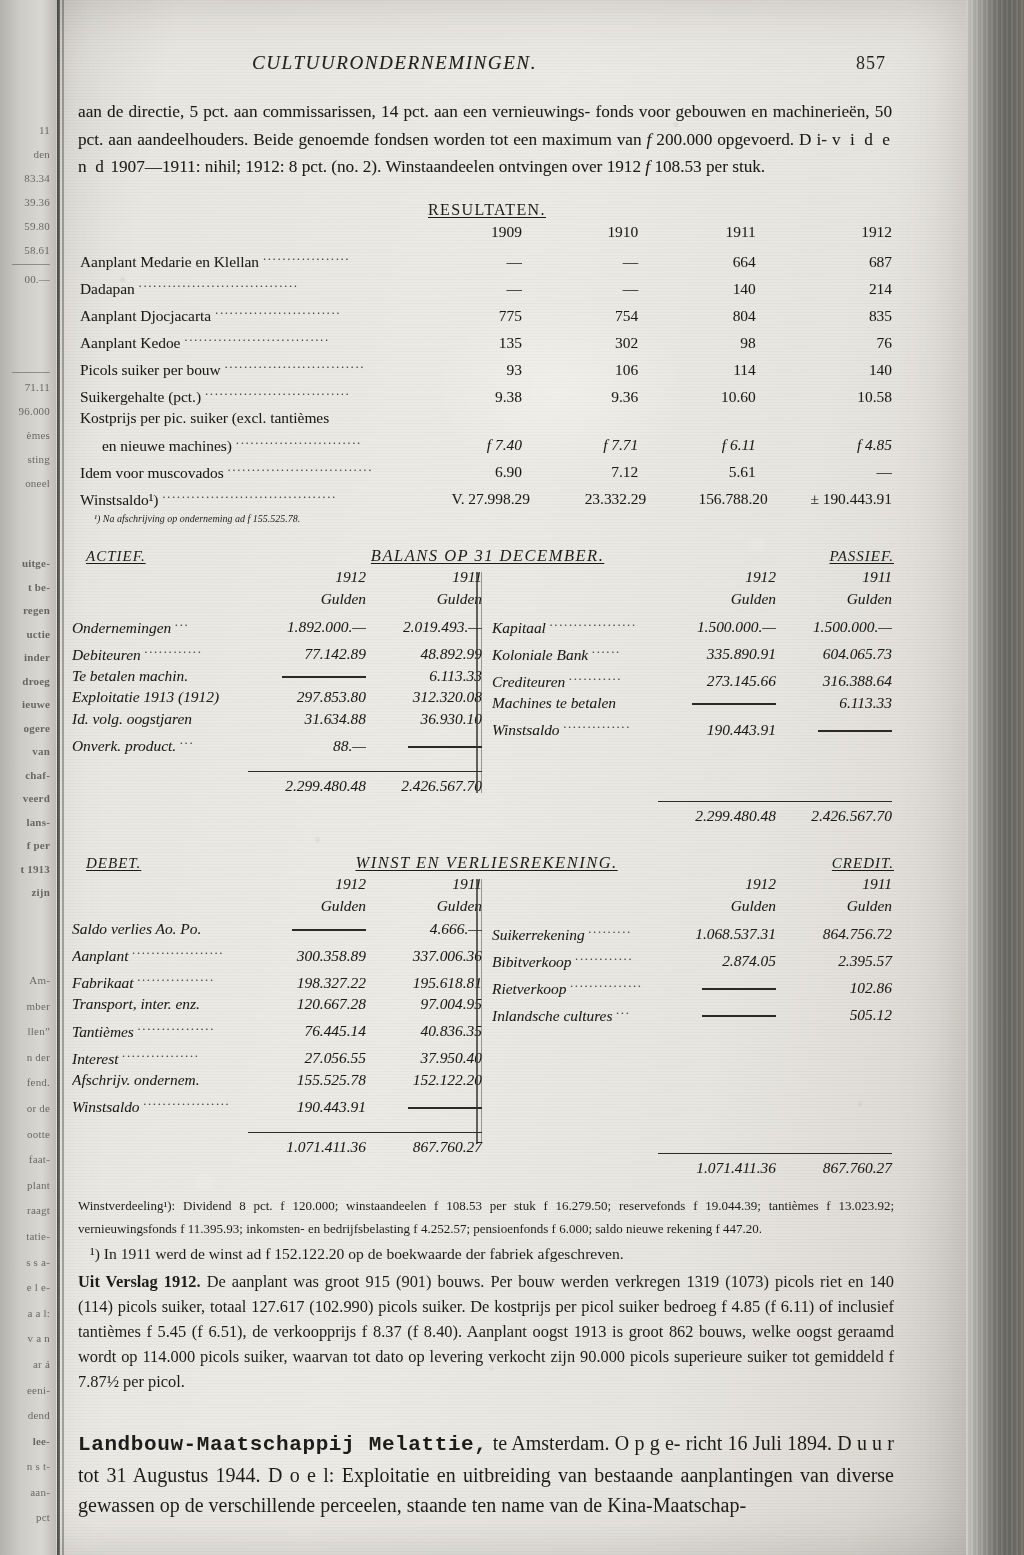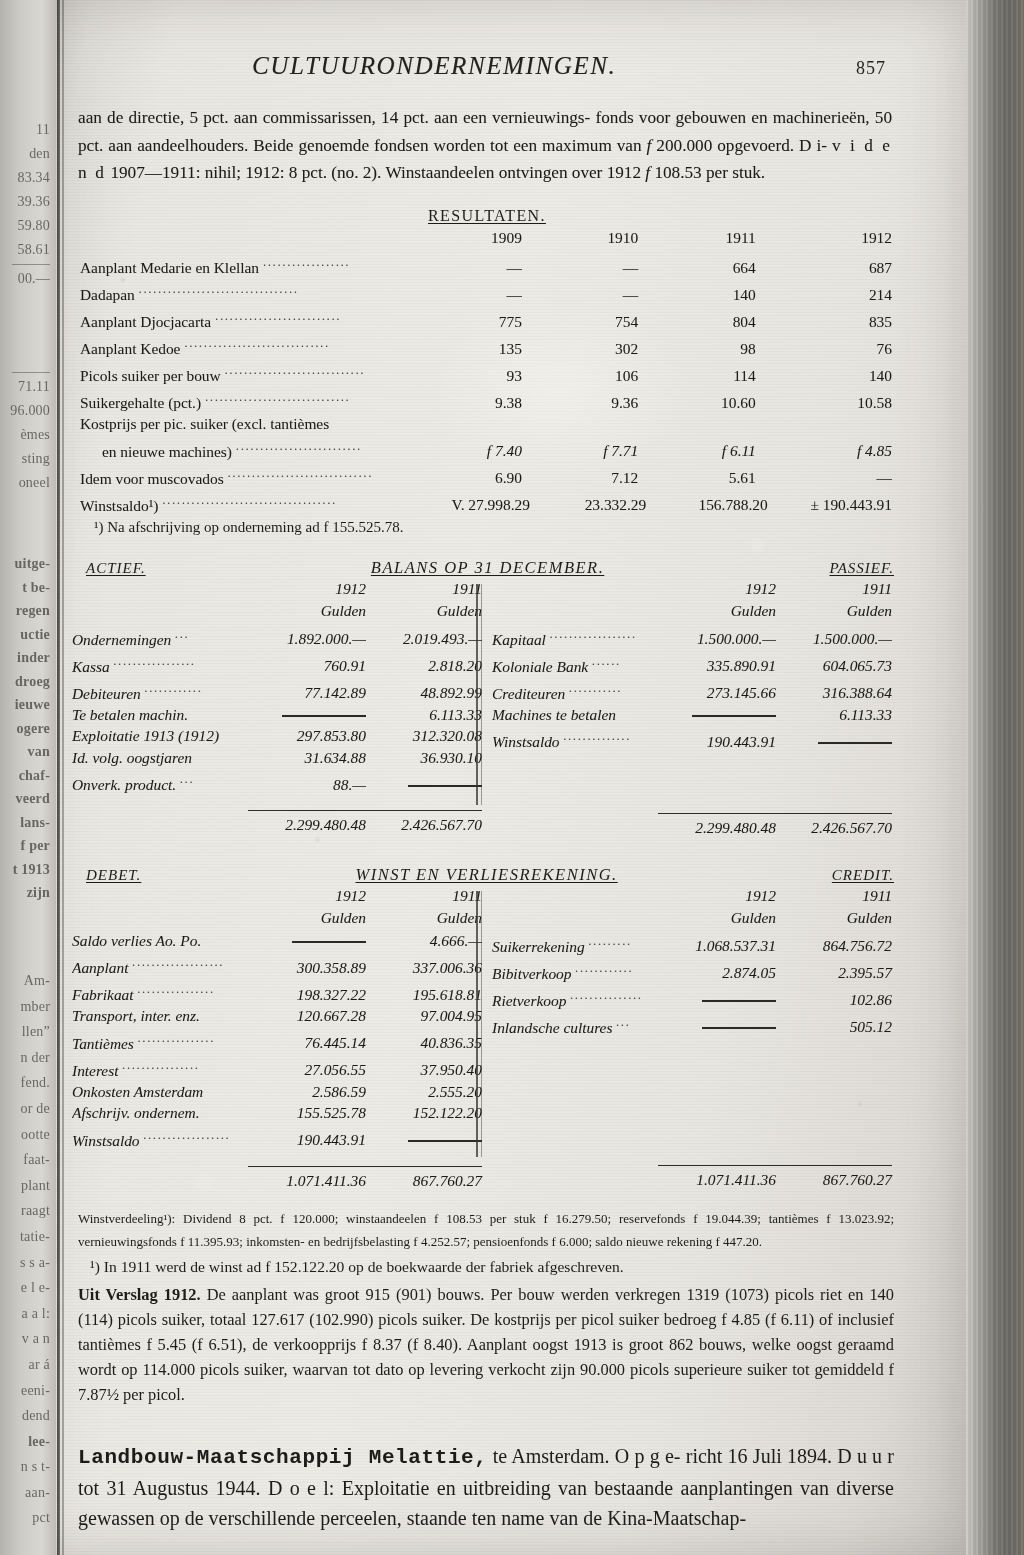--- a/index.html
+++ b/index.html
@@ -24,33 +24,33 @@
     background:repeating-linear-gradient(90deg,rgba(255,255,255,.05) 0 2px,rgba(0,0,0,.06) 2px 5px);}
 
   
   .left-bleed{position:absolute;left:0;top:0;width:56px;height:1555px;
      background:linear-gradient(90deg,#b4b2ac 0%,#cdcbc5 35%,#d9d7d1 75%,#bdbbb4 100%);}
   .left-rule{position:absolute;left:57px;top:0;width:3px;height:1555px;
      background:linear-gradient(90deg,#2b2a28,#5d5b57);opacity:.85;}
   .left-rule2{position:absolute;left:62px;top:0;width:2px;height:1555px;
      background:rgba(40,38,36,.35);}
   .bleed-col{position:absolute;left:2px;width:52px;text-align:right;
-     font-size:14px;line-height:24px;color:#3f3d39;opacity:.72;
+     font-size:11px;line-height:24px;color:#3f3d39;opacity:.72;
      font-family:"Liberation Serif",serif;letter-spacing:.2px;
      white-space:nowrap;overflow:hidden;}
   .bleed-col div{padding-right:4px;}
   .bleed-col .b{font-weight:bold;}
   .bleed-hr{border-top:1px solid #4a4845;margin:2px 4px 2px 10px;height:0;opacity:.7;}
 
   
   .col{position:absolute;left:72px;top:0;width:830px;color:#1d1c1a;}
 
   .hdr{display:flex;align-items:baseline;justify-content:space-between;
        padding:52px 16px 0 180px;}
-  .hdr .ttl{font-style:italic;font-size:25px;letter-spacing:1.6px;
+  .hdr .ttl{font-style:italic;font-size:19px;letter-spacing:1.6px;
        color:#23211f;text-shadow:.4px .4px 0 rgba(0,0,0,.25);}
   .hdr .pg{font-size:18px;letter-spacing:1px;color:#26241f;}
 
   p.body{font-size:17.2px;line-height:27.5px;text-align:justify;
          margin:24px 10px 0 6px;text-indent:0;color:#1b1a18;
          text-shadow:.3px .3px 0 rgba(0,0,0,.16);}
   p.body .sp{letter-spacing:2.2px;}
   .it{font-style:italic;}
 
   h3.sect{font-size:16px;letter-spacing:1.4px;text-align:center;
@@ -64,21 +64,21 @@
   
   .res{margin:2px 0 0 8px;width:812px;}
   .res td.lbl{width:332px;padding-right:4px;position:relative;overflow:hidden;}
   .res td.num{width:120px;text-align:right;padding-right:18px;}
   .res td.num.last{padding-right:0;width:136px;}
   .res .yr{text-align:right;padding-bottom:3px;}
   .dots{display:inline-block;overflow:hidden;white-space:nowrap;
         letter-spacing:1.6px;color:#4a4844;font-size:13px;
         vertical-align:baseline;}
 
-  .fn{font-size:15px;margin:3px 0 0 22px;}
+  .fn{font-size:10px;margin:3px 0 0 22px;font-style:italic;}
 
   
   .stmt{position:relative;margin-top:22px;font-style:italic;}
   .stmt .bar{position:absolute;left:404px;top:26px;width:2px;bottom:34px;
              background:#35332f;opacity:.75;}
   .stmt .bar2{position:absolute;left:409px;top:26px;width:1px;bottom:34px;
              background:rgba(53,51,47,.45);}
   .stmtHead{display:flex;align-items:baseline;justify-content:space-between;
             padding:0 8px 0 14px;font-size:15px;letter-spacing:1px;}
   .stmtHead .c{font-size:16.5px;letter-spacing:1.5px;}
@@ -322,25 +322,20 @@
               <td class="lbl"></td>
               <td class="n">Gulden</td>
               <td class="n2">Gulden</td>
             </tr>
             <tr>
               <td class="lbl"><span>Ondernemingen</span> <span class="dots">...</span></td>
               <td class="n">1.892.000.—</td>
               <td class="n2">2.019.493.—</td>
             </tr>
             <tr>
-              <td class="lbl"><span>Kassa</span> <span class="dots">.................</span></td>
-              <td class="n">760.91</td>
-              <td class="n2">2.818.20</td>
-            </tr>
-            <tr>
               <td class="lbl"><span>Debiteuren</span> <span class="dots">............</span></td>
               <td class="n">77.142.89</td>
               <td class="n2">48.892.99</td>
             </tr>
             <tr>
               <td class="lbl">Te betalen machin.</td>
               <td class="n"><span class="dash"></span></td>
               <td class="n2">6.113.33</td>
             </tr>
             <tr>
@@ -483,25 +478,20 @@
               <td class="lbl"><span>Tantièmes</span> <span class="dots">................</span></td>
               <td class="n">76.445.14</td>
               <td class="n2">40.836.35</td>
             </tr>
             <tr>
               <td class="lbl"><span>Interest</span> <span class="dots">................</span></td>
               <td class="n">27.056.55</td>
               <td class="n2">37.950.40</td>
             </tr>
             <tr>
-              <td class="lbl">Onkosten Amsterdam</td>
-              <td class="n">2.586.59</td>
-              <td class="n2">2.555.20</td>
-            </tr>
-            <tr>
               <td class="lbl">Afschrijv. ondernem.</td>
               <td class="n">155.525.78</td>
               <td class="n2">152.122.20</td>
             </tr>
             <tr>
               <td class="lbl"><span>Winstsaldo</span> <span class="dots">..................</span></td>
               <td class="n">190.443.91</td>
               <td class="n2"><span class="dash s"></span></td>
             </tr>
             <tr>

